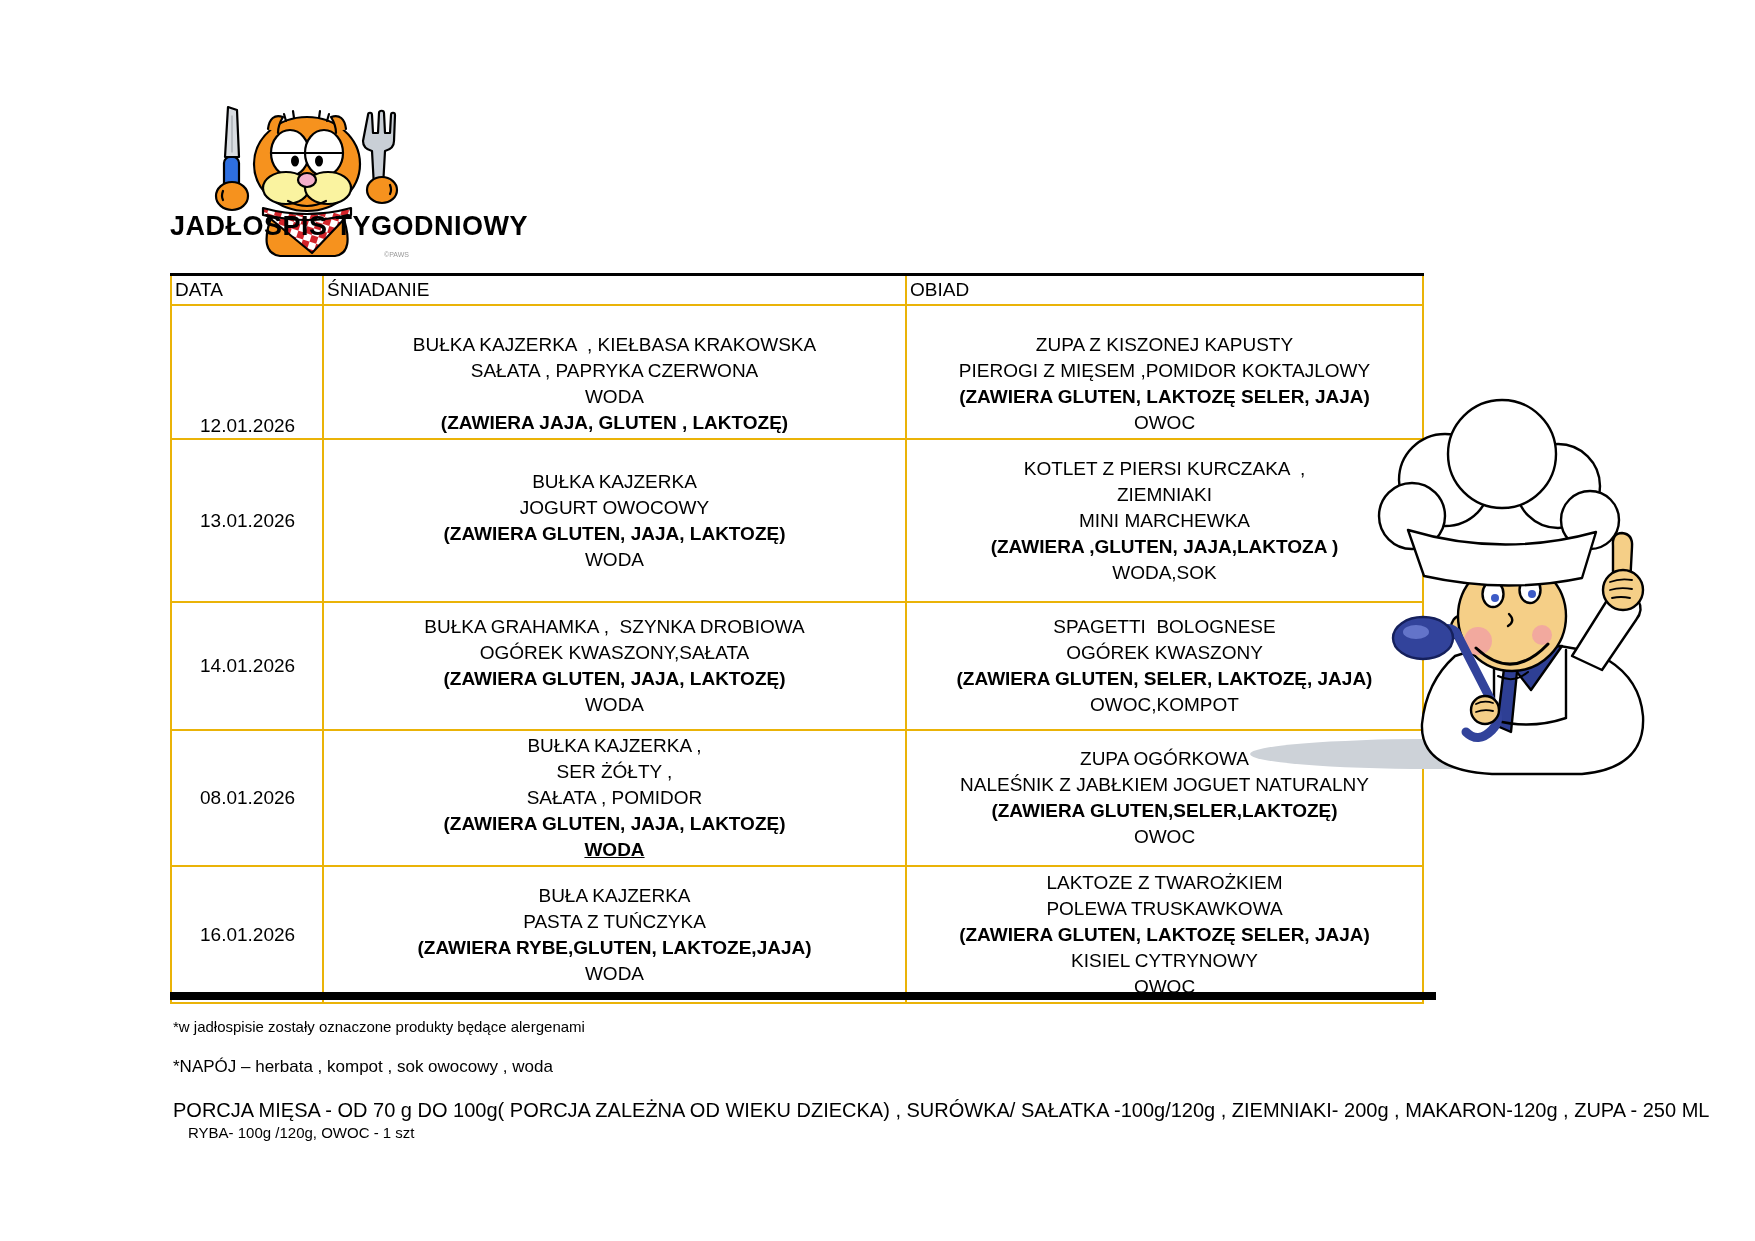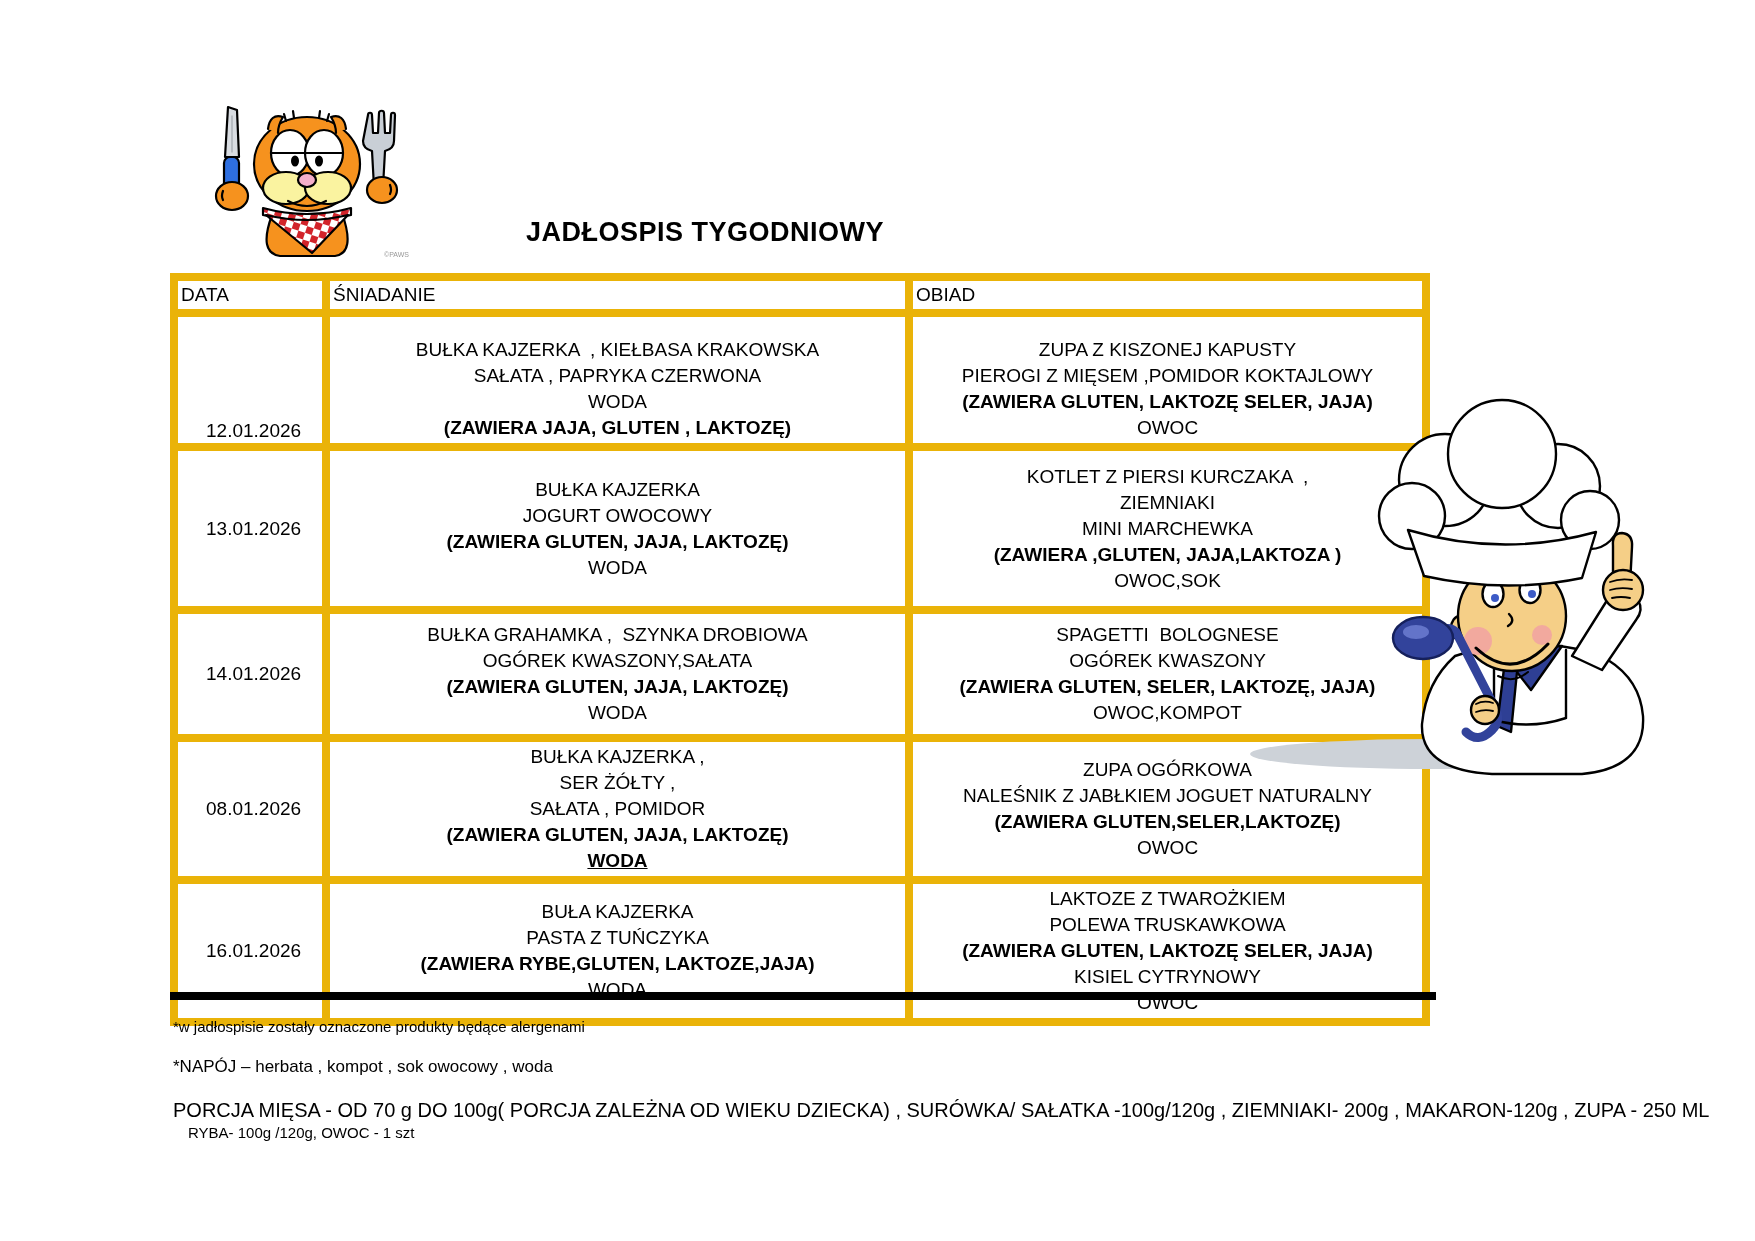--- a/index.html
+++ b/index.html
@@ -3,29 +3,29 @@
 <meta charset="utf-8">
 <style>
   html,body{margin:0;padding:0;}
   body{
     width:1755px;height:1241px;position:relative;background:#ffffff;
     font-family:"Liberation Sans","DejaVu Sans",sans-serif;color:#000;
     overflow:hidden;
   }
   .abs{position:absolute;}
   .doc-title{
-    left:170px;top:217px;width:1070px;text-align:center;
+    left:170px;top:211px;width:1070px;
     font-size:27px;font-weight:700;letter-spacing:.5px;
   }
   table.menu{
     position:absolute;left:170px;top:273px;width:1252px;
     border-collapse:collapse;table-layout:fixed;
     border:2px solid #000;border-top:3px solid #000;
   }
-  table.menu th,table.menu td{border:8px solid #eab308;overflow:hidden;}
+  table.menu th,table.menu td{border:2px solid #eab308;overflow:hidden;}
   table.menu th{
     height:26px;font-weight:400;font-size:19px;text-align:left;
     padding:1px 3px;vertical-align:middle;white-space:pre;
   }
   tbody tr:nth-child(1){height:134px;}
   tbody tr:nth-child(2){height:163px;}
   tbody tr:nth-child(3){height:128px;}
   tbody tr:nth-child(4){height:130px;}
   tbody tr:nth-child(5){height:137px;}
   td.date-cell{
@@ -131,21 +131,21 @@
           <div class="menu-line">BUŁKA KAJZERKA</div>
           <div class="menu-line">JOGURT OWOCOWY</div>
           <div class="menu-line bold">(ZAWIERA GLUTEN, JAJA, LAKTOZĘ)</div>
           <div class="menu-line">WODA</div>
         </td>
         <td class="menu-cell">
           <div class="menu-line">KOTLET Z PIERSI KURCZAKA  ,</div>
           <div class="menu-line">ZIEMNIAKI</div>
           <div class="menu-line">MINI MARCHEWKA</div>
           <div class="menu-line bold">(ZAWIERA ,GLUTEN, JAJA,LAKTOZA )</div>
-          <div class="menu-line">OWOC,SOK</div>
+          <div class="menu-line">WODA,SOK</div>
         </td>
       </tr>
       <tr>
         <td class="date-cell">14.01.2026</td>
         <td class="menu-cell">
           <div class="menu-line">BUŁKA GRAHAMKA ,  SZYNKA DROBIOWA</div>
           <div class="menu-line">OGÓREK KWASZONY,SAŁATA</div>
           <div class="menu-line bold">(ZAWIERA GLUTEN, JAJA, LAKTOZĘ)</div>
           <div class="menu-line">WODA</div>
         </td>

